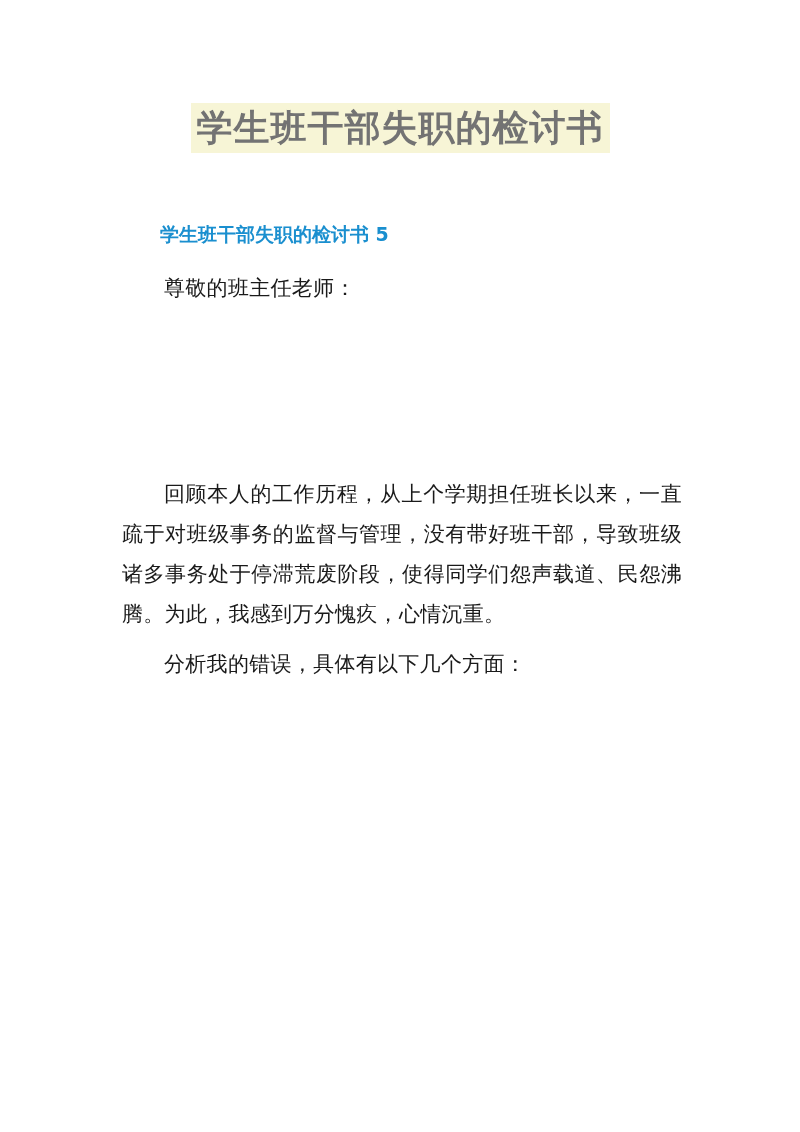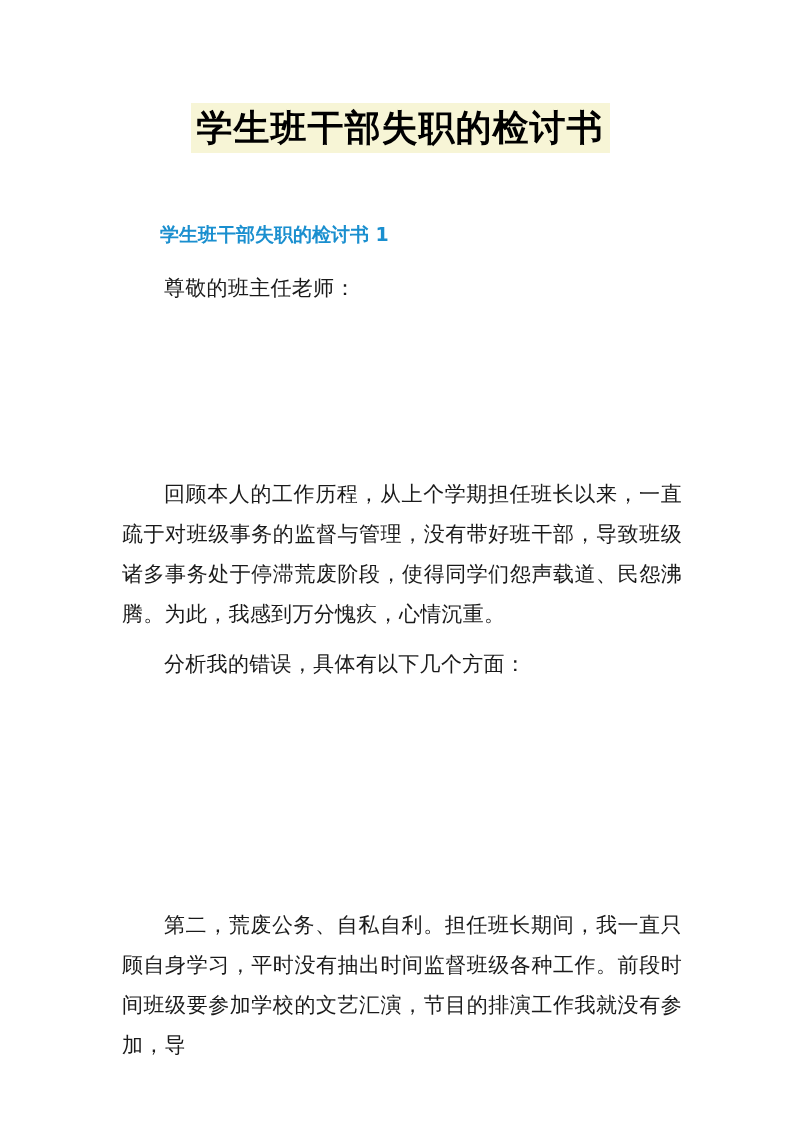--- a/index.html
+++ b/index.html
@@ -24,21 +24,21 @@
     .doc-title {
       position: absolute;
       top: 103px;
       left: 0;
       width: 800px;
       text-align: center;
     }
     .doc-title span {
       display: inline-block;
       background: #f7f5d6;
-      color: #000000;
+      color: #737373;
       font-family: "DejaVu Sans", "Liberation Sans", sans-serif;
       font-weight: bold;
       font-size: 36px;
       line-height: 50px;
       padding: 0 6px;
       letter-spacing: 1px;
     }
     .section-heading {
       position: absolute;
       top: 221px;
@@ -68,20 +68,19 @@
     .p5 { top: 905px; }
   </style>
 </head>
 <body>
 
 <div class="page">
   <div class="doc-title">
     <span>学生班干部失职的检讨书</span>
   </div>
 
-  <div class="section-heading">学生班干部失职的检讨书 1</div>
+  <div class="section-heading">学生班干部失职的检讨书 5</div>
 
   <p class="body-text salutation" style="text-indent:42px;">尊敬的班主任老师：</p>
 
   <p class="body-text p2">回顾本人的工作历程，从上个学期担任班长以来，一直疏于对班级事务的监督与管理，没有带好班干部，导致班级诸多事务处于停滞荒废阶段，使得同学们怨声载道、民怨沸腾。为此，我感到万分愧疚，心情沉重。</p>
   <p class="body-text p3">分析我的错误，具体有以下几个方面：</p>
-  <p class="body-text p5">第二，荒废公务、自私自利。担任班长期间，我一直只顾自身学习，平时没有抽出时间监督班级各种工作。前段时间班级要参加学校的文艺汇演，节目的排演工作我就没有参加，导</p>
 </div>
 
 </body></html>

